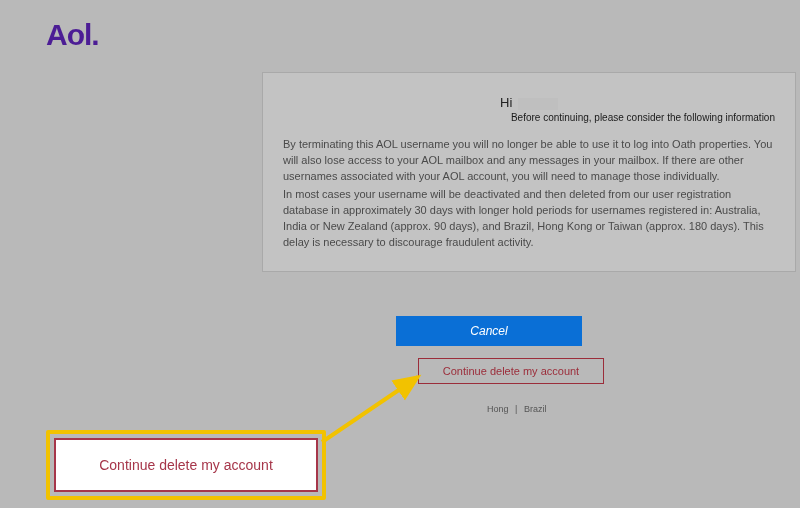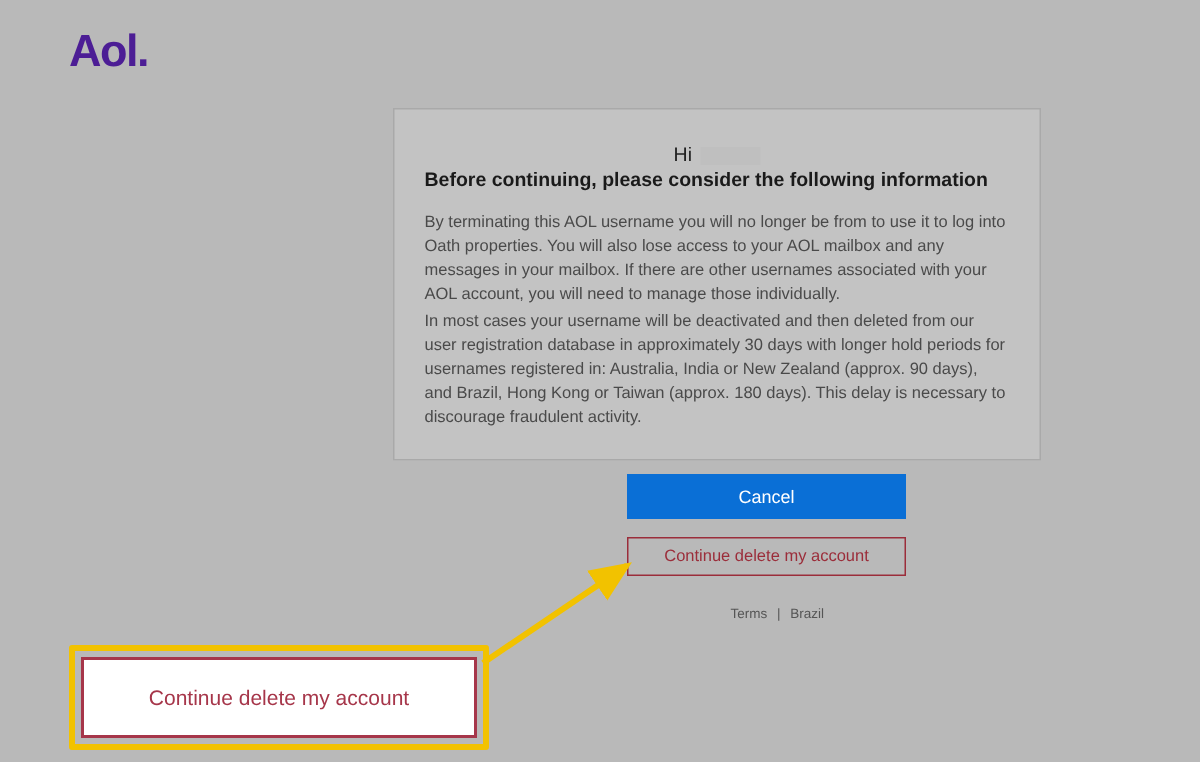--- a/index.html
+++ b/index.html
@@ -17,65 +17,66 @@
       left: 46px;
       font-size: 30px;
       font-weight: 900;
       color: #4c1d95;
       letter-spacing: -1px;
     }
     .dialog {
       position: absolute;
       top: 72px;
       left: 262px;
-      width: 432px;
+      width: 534px;
       background: #c3c3c3;
       border: 1px solid #a9a9a9;
       padding: 22px 20px 18px 20px;
     }
     .greeting {
       text-align: center;
       font-size: 13px;
       color: #222;
       margin-bottom: 2px;
     }
     .greeting .redacted {
       display: inline-block;
       width: 40px;
       height: 12px;
       background: #bfbfbf;
       vertical-align: middle;
       margin-left: 2px;
     }
     .headline {
-      text-align: left;
-      font-size: 13px;
-      font-weight: 700;
+      text-align: right;
+      font-size: 10px;
+      font-weight: 400;
       color: #1a1a1a;
       margin-bottom: 14px;
     }
     .bodytext {
       font-size: 11px;
       line-height: 1.45;
       color: #4a4a4a;
     }
     .bodytext p { margin-bottom: 2px; }
     .btn-cancel {
       position: absolute;
       top: 316px;
-      left: 418px;
+      left: 396px;
       width: 186px;
       height: 30px;
       background: #0a6fd6;
       color: #fff;
       font-size: 12px;
       display: flex;
       align-items: center;
       justify-content: center;
       cursor: pointer;
+      font-style: italic;
     }
     .btn-continue {
       position: absolute;
       top: 358px;
       left: 418px;
       width: 186px;
       height: 26px;
       border: 1.5px solid #9b2d3a;
       background: transparent;
       color: #9b2d3a;
@@ -131,30 +132,30 @@
 
 <div class="logo">Aol.</div>
 
 <div class="dialog">
   <div class="greeting">
     <span>Hi</span>
     <span class="redacted"></span>
   </div>
   <div class="headline">Before continuing, please consider the following information</div>
   <div class="bodytext">
-    <p>By terminating this AOL username you will no longer be from to use it to log into Oath properties. You will also lose access to your AOL mailbox and any messages in your mailbox. If there are other usernames associated with your AOL account, you will need to manage those individually.</p>
+    <p>By terminating this AOL username you will no longer be able to use it to log into Oath properties. You will also lose access to your AOL mailbox and any messages in your mailbox. If there are other usernames associated with your AOL account, you will need to manage those individually.</p>
     <p>In most cases your username will be deactivated and then deleted from our user registration database in approximately 30 days with longer hold periods for usernames registered in: Australia, India or New Zealand (approx. 90 days), and Brazil, Hong Kong or Taiwan (approx. 180 days). This delay is necessary to discourage fraudulent activity.</p>
   </div>
 </div>
 
 <div class="btn-cancel">Cancel</div>
 <div class="btn-continue">Continue delete my account</div>
 
 <div class="footer">
-  <span>Terms</span>
+  <span>Hong</span>
   <span>|</span>
   <span>Brazil</span>
 </div>
 
 <div class="callout-box">Continue delete my account</div>
 <div class="callout-frame"></div>
 
 <svg class="arrow">
   <defs>
     <marker id="ah" markerWidth="8" markerHeight="8" refX="6" refY="3" orient="auto">

